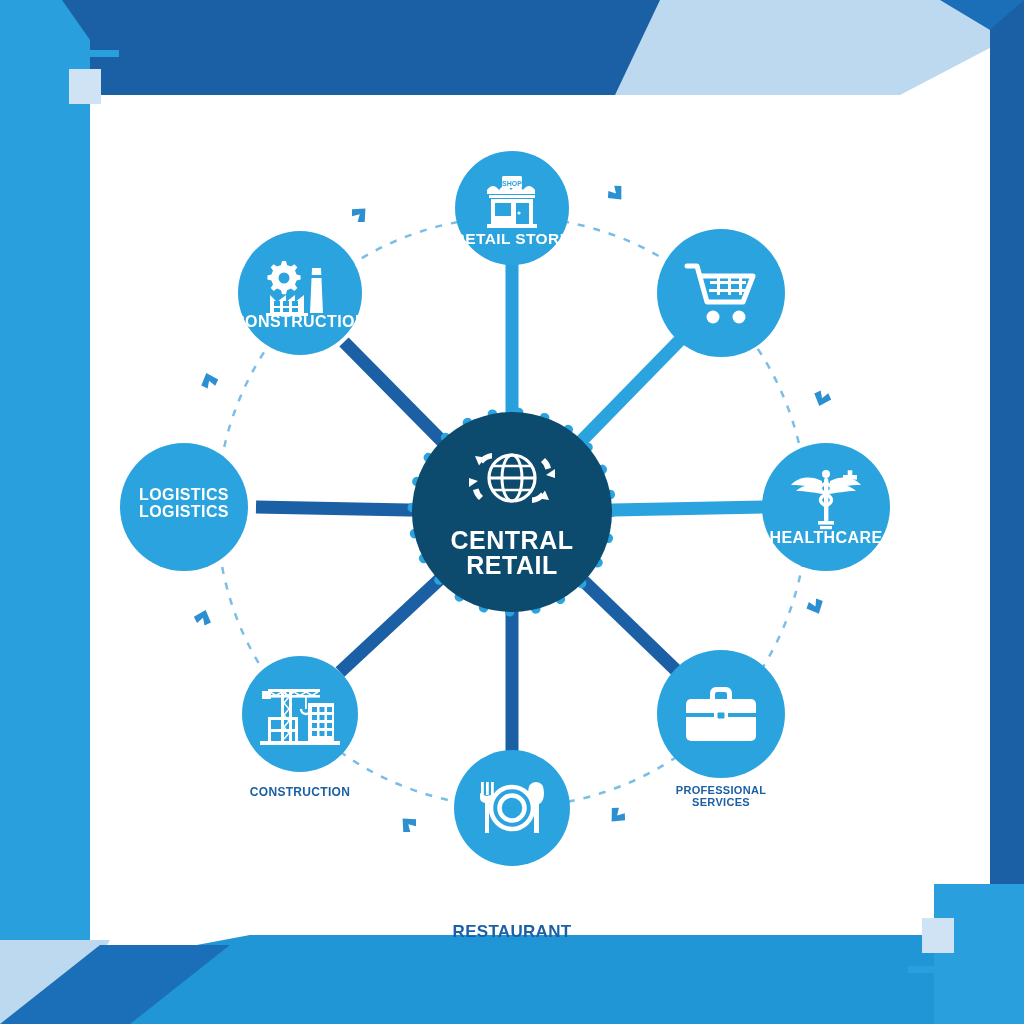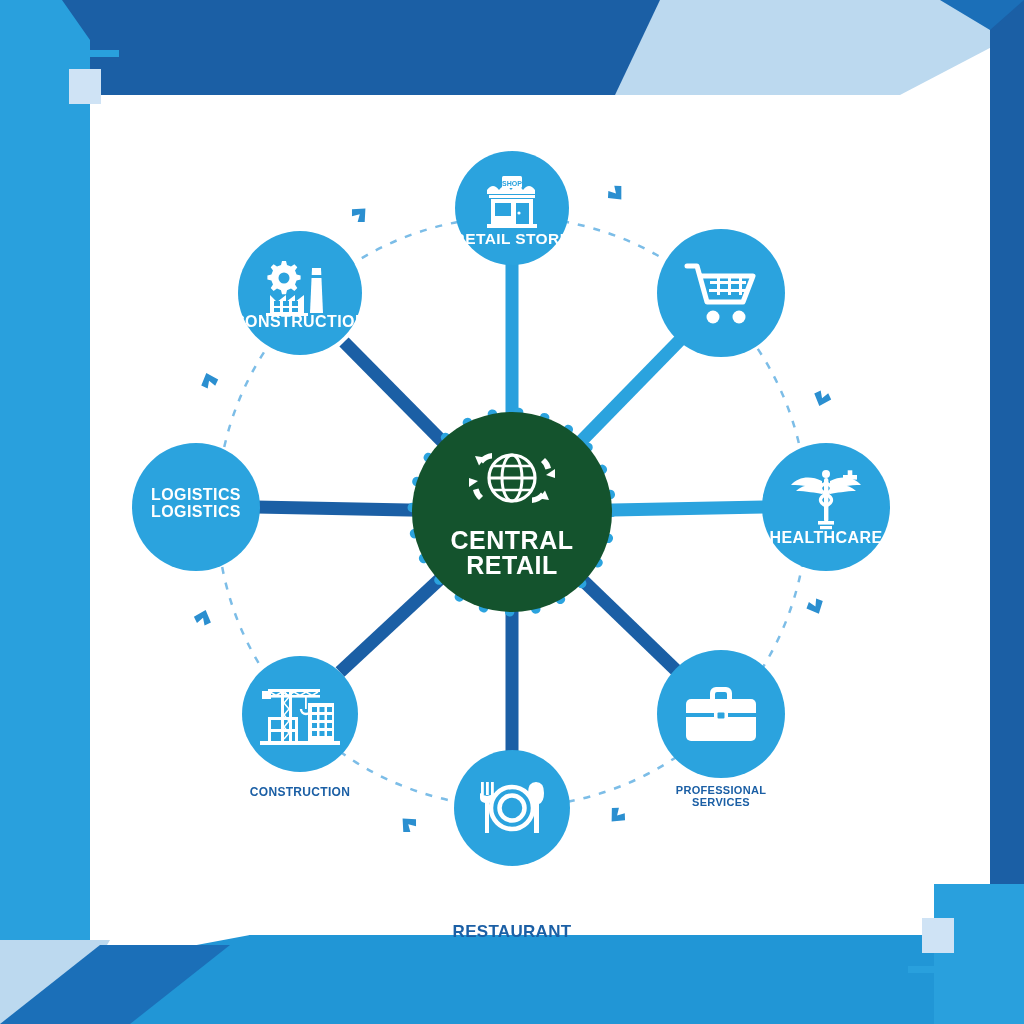--- a/index.html
+++ b/index.html
@@ -12,21 +12,21 @@
   .cb-h{position:absolute;background:#29a0dd;}
   .cb-v{position:absolute;background:#29a0dd;}
   .pale-square{position:absolute;background:#cfe3f5;}
 
   
   #diagram{position:absolute;left:0;top:0;width:1024px;height:1024px;}
 
   .node{position:absolute;border-radius:50%;display:flex;flex-direction:column;
         align-items:center;justify-content:center;box-sizing:border-box;}
   .node.spoke-node{background:#2ba3de;}
-  .hub{background:#14532d;}
+  .hub{background:#0c4a6e;}
   .label-in{position:absolute;left:50%;transform:translateX(-50%);
             color:#ffffff;font-weight:bold;text-align:center;
             letter-spacing:.4px;line-height:1.05;white-space:nowrap;}
   .label-out{position:absolute;left:50%;transform:translateX(-50%);
              color:#1b5fa5;font-weight:bold;text-align:center;
              letter-spacing:.3px;line-height:1.12;white-space:nowrap;}
   .hub-label{color:#fff;font-weight:bold;text-align:center;line-height:1.0;
              letter-spacing:.5px;font-size:25px;margin-top:8px;}
 </style>
 </head>
@@ -257,21 +257,21 @@
         <rect x="8" y="36" width="30" height="3"></rect>
         <rect x="8" y="48" width="30" height="3"></rect>
         <rect x="8" y="36" width="3" height="24"></rect>
         <rect x="35" y="36" width="3" height="24"></rect>
         <rect x="0" y="60" width="80" height="4"></rect>
       </g>
     </svg>
   </div>
   <div class="label-out" style="left:300px;top:786px;font-size:12px;">CONSTRUCTION</div>
 
-  <div class="node spoke-node" style="left:132px;top:443px;width:128px;height:128px;">
+  <div class="node spoke-node" style="left:120px;top:443px;width:128px;height:128px;">
     <div class="label-in" style="top:44px;font-size:16px;">
       <div>LOGISTICS</div>
       <div>LOGISTICS</div>
     </div>
   </div>
 
   <div class="node spoke-node" style="left:238px;top:231px;width:124px;height:124px;">
     <svg width="72" height="58" viewBox="0 0 72 58" style="margin-bottom:10px;">
       <g fill="#ffffff">
 

